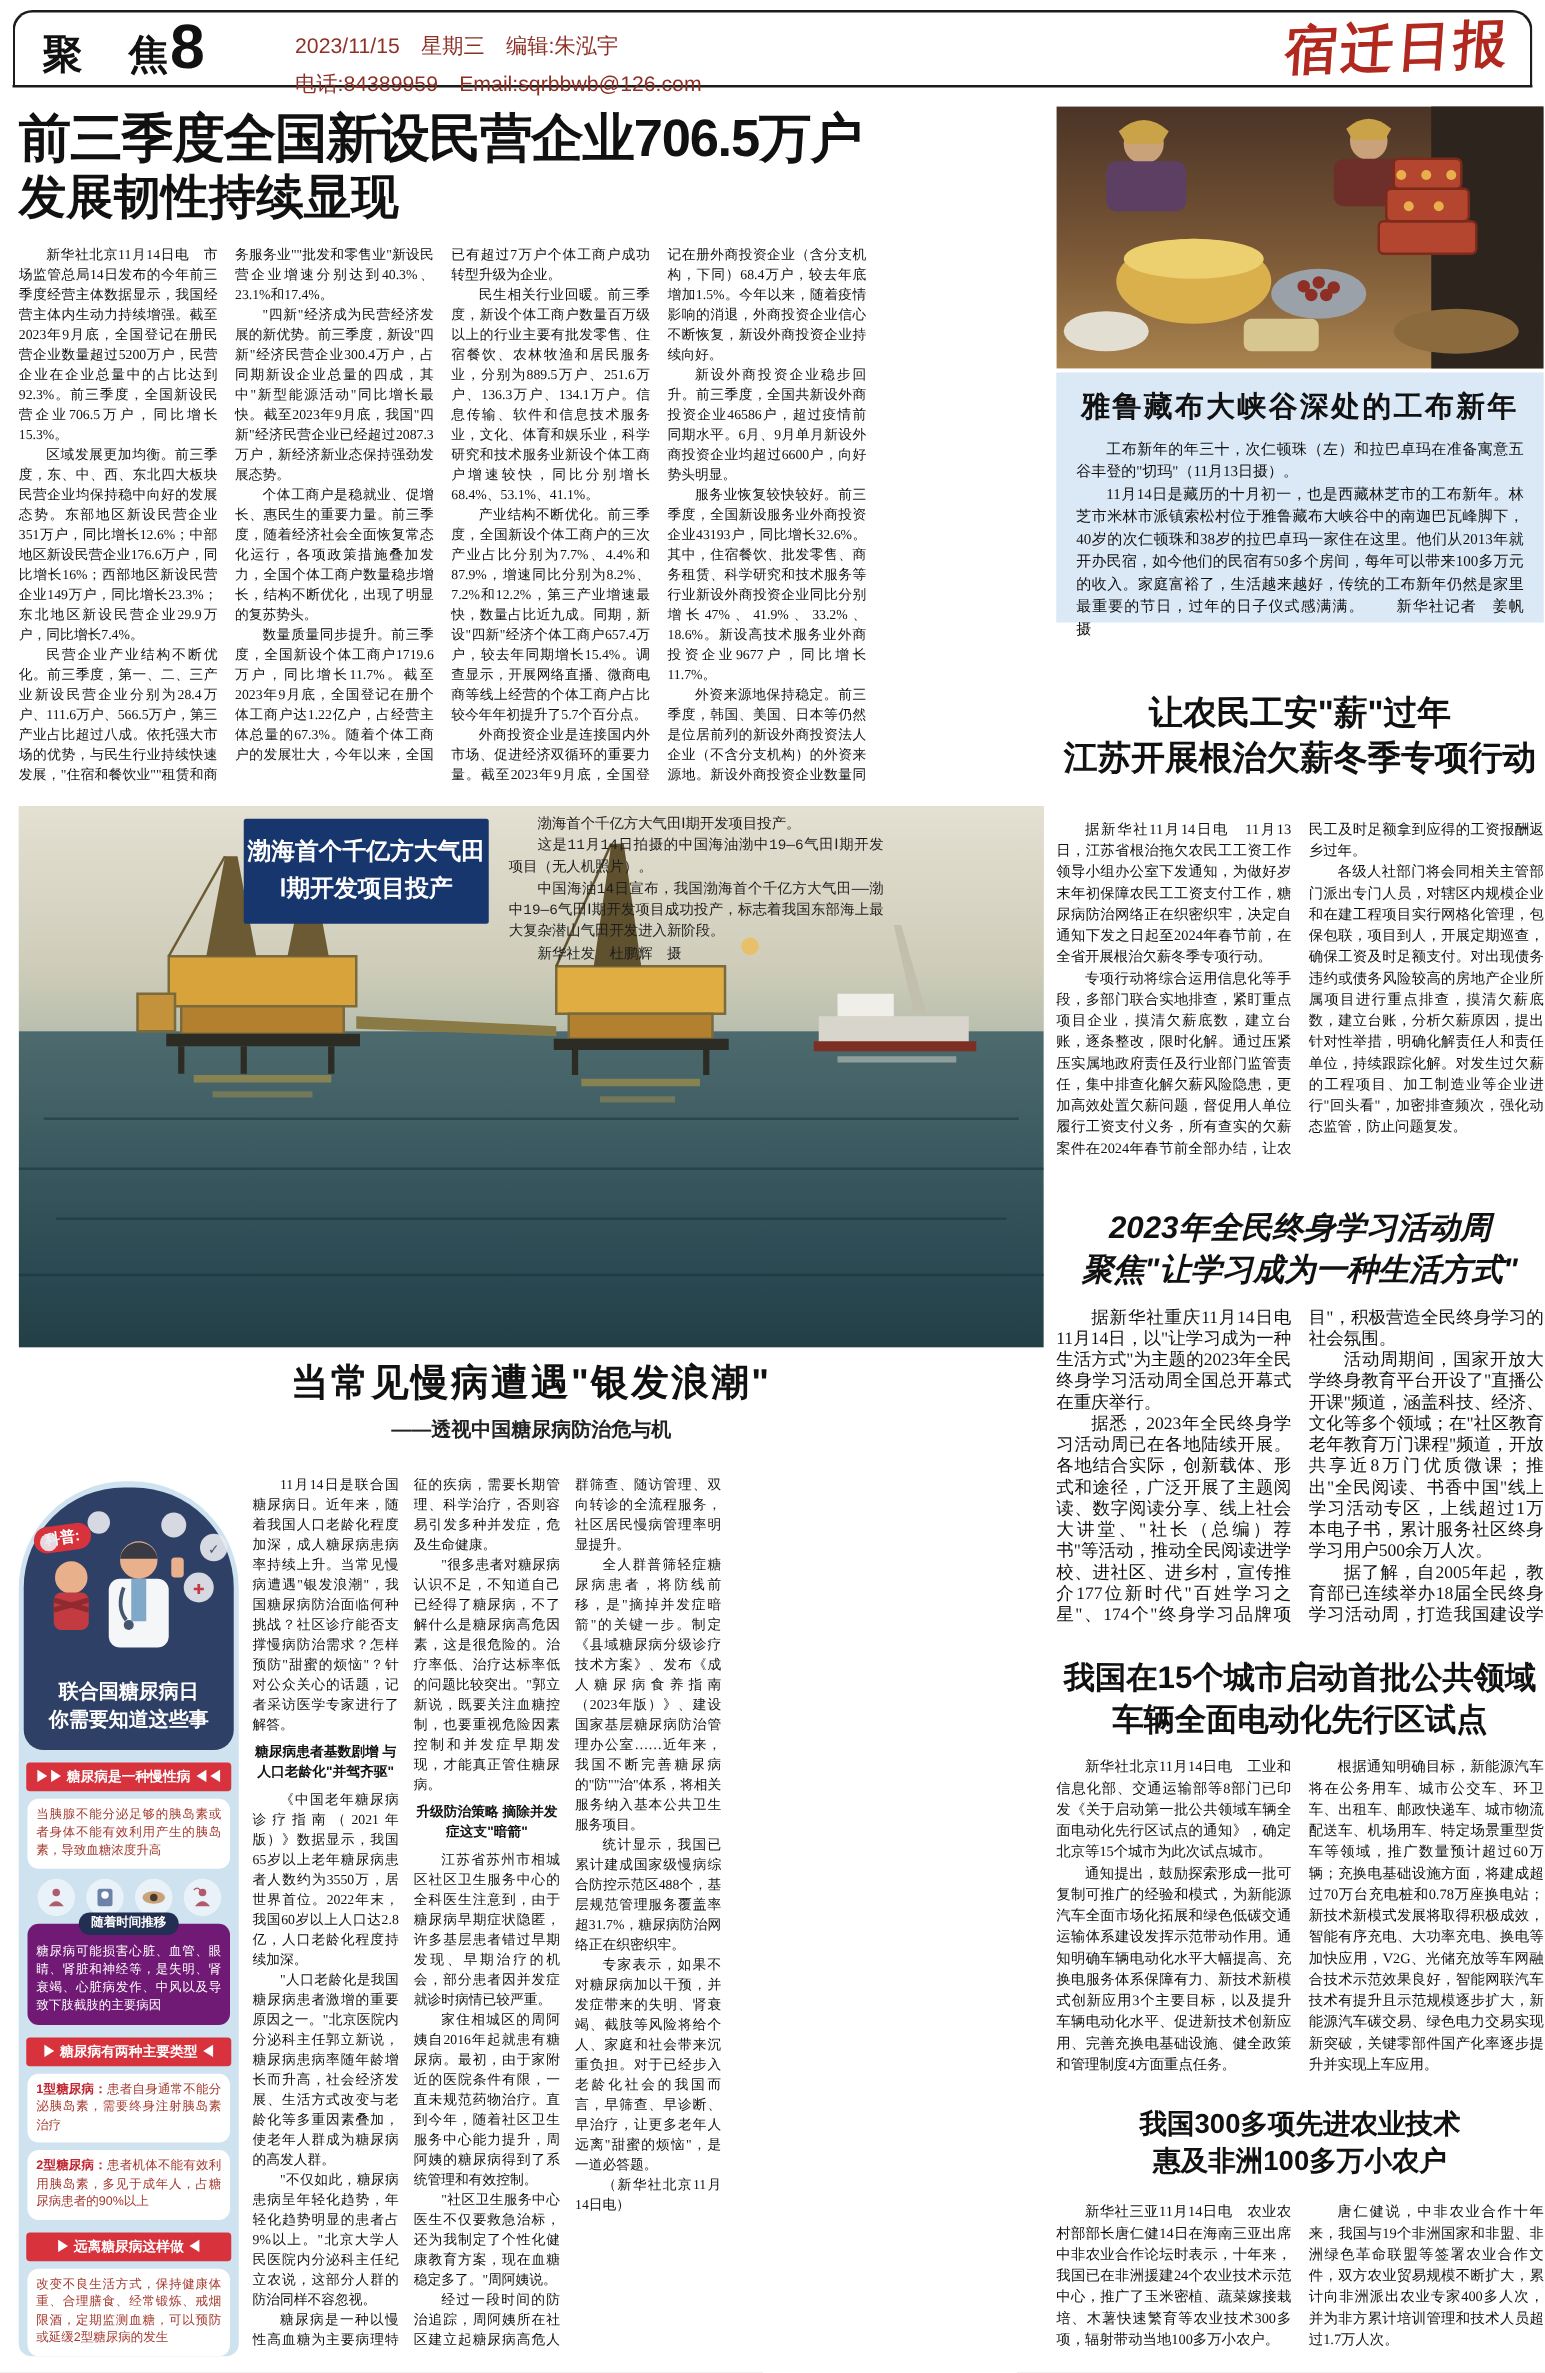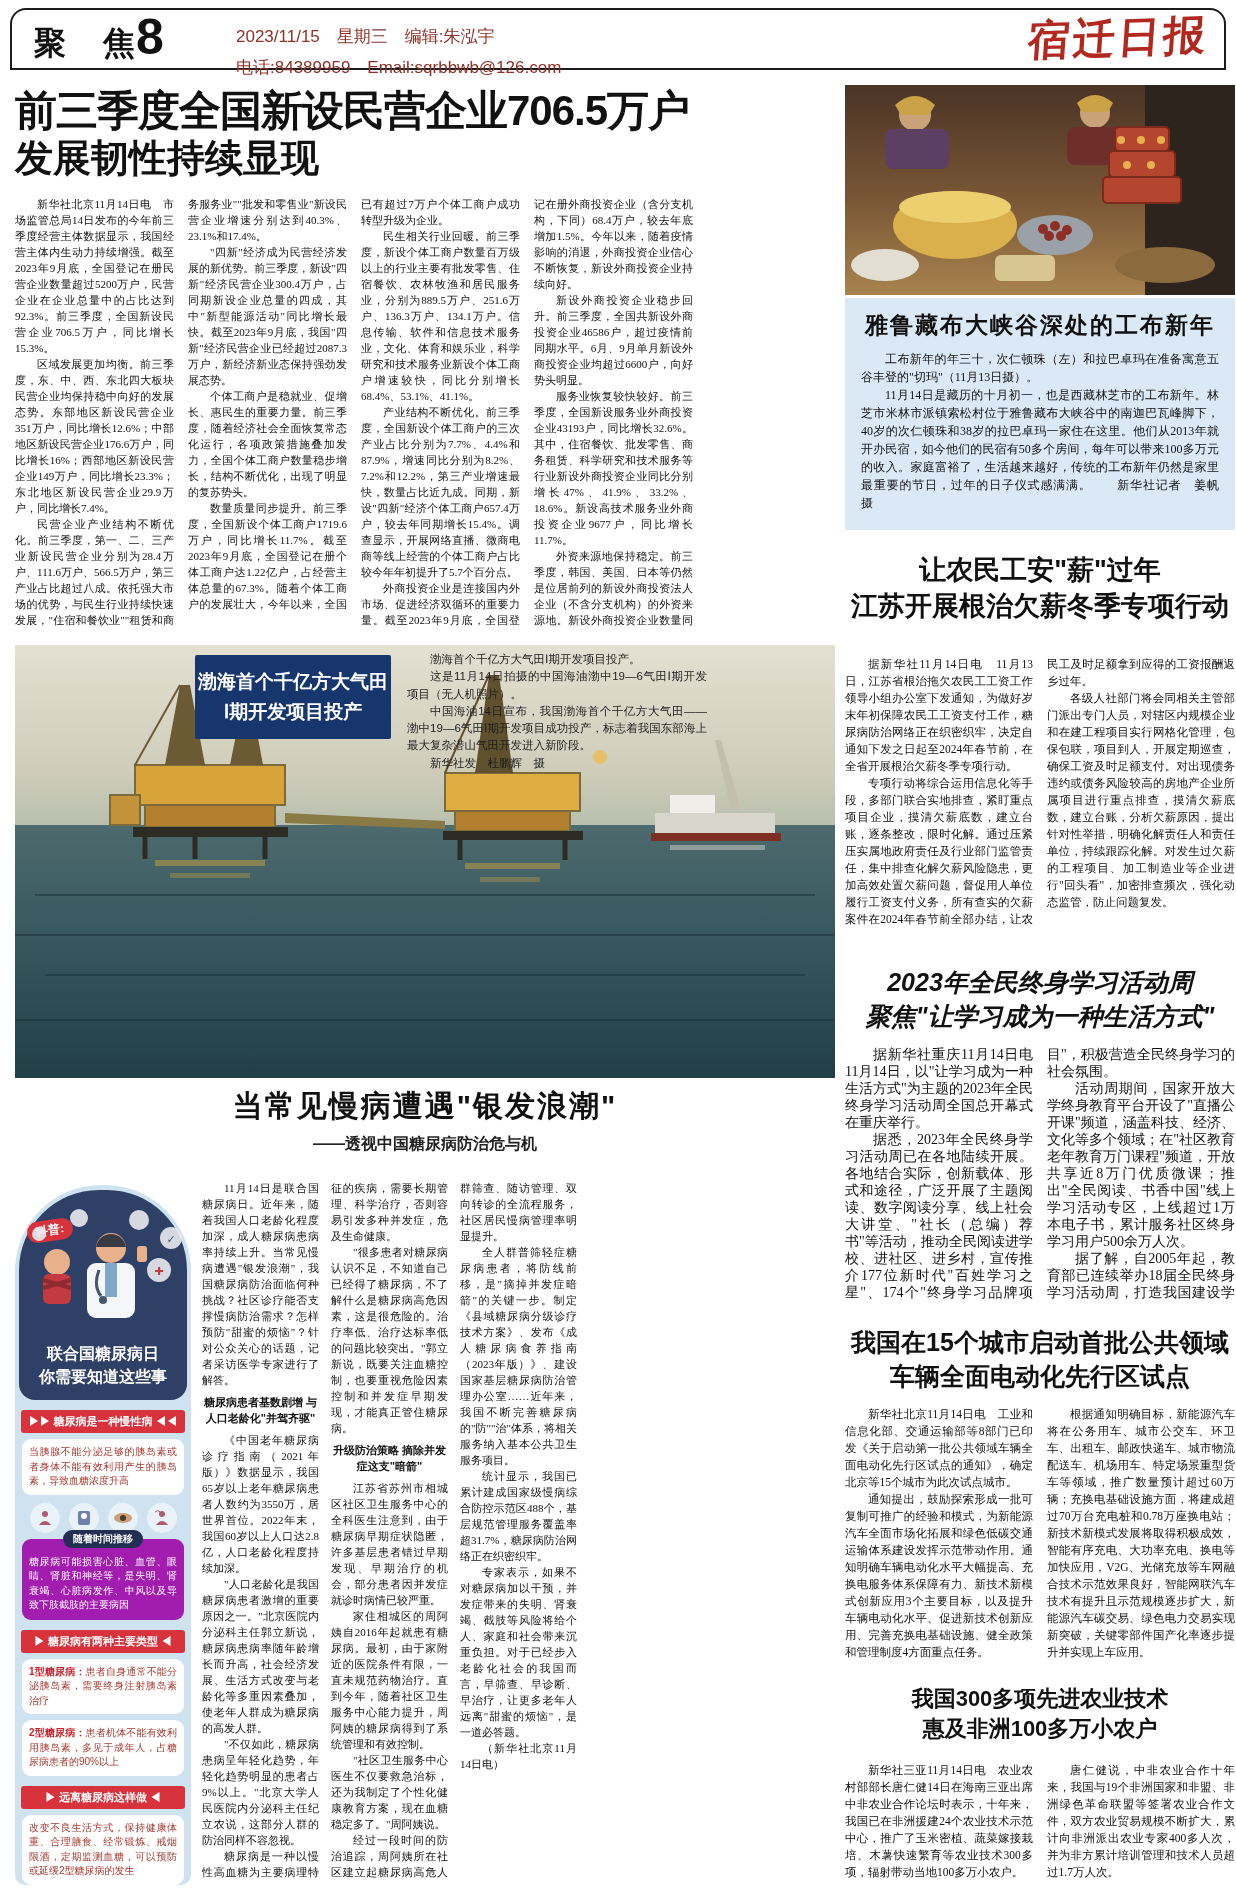--- a/index.html
+++ b/index.html
@@ -25,52 +25,52 @@
   .body-text p{margin:0;text-indent:2em;}
   .body-text p.subhead{text-indent:0;text-align:center;font-weight:bold;margin:6px 0;
                        font-family:"Liberation Sans",sans-serif;}
   #main-article-body{left:15px;top:196px;width:678px;height:440px;column-count:4;column-gap:14px;}
   
   #bohai-block{left:15px;top:645px;width:820px;height:433px;background:#dcd8cb;}
   #bohai-photo{left:0;top:0;width:820px;height:433px;}
   #bohai-title-box{left:180px;top:10px;width:196px;height:84px;background:#17366e;color:#fff;
                    display:flex;flex-direction:column;justify-content:center;text-align:center;
                    font-weight:900;font-size:19px;line-height:1.6;border-radius:2px;}
-  #bohai-caption{left:392px;top:6px;width:300px;font-family:Liberation Sans, sans-serif;font-size:11.5px;
+  #bohai-caption{left:392px;top:6px;width:300px;font-family:Liberation Mono, monospace;font-size:11.5px;
                  line-height:1.5;color:#1d1d1d;text-align:justify;}
   #bohai-caption p{margin:0;text-indent:2em;}
   
   #diabetes-headline{left:15px;top:1086px;width:820px;text-align:center;font-size:30px;font-weight:900;letter-spacing:2px;}
   #diabetes-subtitle{left:15px;top:1134px;width:820px;text-align:center;font-size:16px;font-weight:700;color:#222;}
   #diabetes-body{left:202px;top:1180px;width:633px;height:702px;column-count:5;column-gap:12px;}
   
   #infographic{left:15px;top:1185px;width:176px;height:700px;background:#cfe2ef;
                border-radius:86px 86px 10px 10px;overflow:hidden;font-family:"Liberation Sans",sans-serif;}
   #info-dome{position:relative;margin:5px 4px 0 4px;height:210px;background:#2f4066;
              border-radius:80px 80px 16px 16px;}
   .kepu-pill{position:absolute;top:30px;left:8px;background:#d8323c;color:#fff;font-size:12px;
              font-weight:bold;padding:2px 9px;border-radius:11px;transform:rotate(-8deg);}
   #info-title{position:absolute;left:0;right:0;bottom:12px;text-align:center;color:#fff;
               font-weight:900;font-size:16px;line-height:1.45;}
   .ribbon{margin:10px 6px 0 6px;background:#d8323c;color:#fff;font-size:11px;font-weight:bold;
           text-align:center;padding:4px 0;border-radius:3px;}
   .info-box{margin:6px 7px 0 7px;background:#ffffff;border-radius:9px;padding:6px 7px;
             font-size:10px;line-height:1.45;color:#a5392f;text-align:justify;}
   .info-box b{color:#c0242e;}
-  .navy-box{margin:6px 7px 0 7px;background:#a21caf;border-radius:9px;padding:16px 7px 7px 7px;
+  .navy-box{margin:6px 7px 0 7px;background:#701a75;border-radius:9px;padding:16px 7px 7px 7px;
             font-size:10px;line-height:1.45;color:#fff;position:relative;text-align:justify;}
   .navy-pill{position:absolute;top:-9px;left:50%;transform:translateX(-50%);background:#222f52;
              color:#fff;font-size:10px;font-weight:bold;padding:2px 10px;border-radius:9px;white-space:nowrap;}
   #icon-row{display:flex;justify-content:space-around;margin:8px 10px 0 10px;}
   .info-icon{width:30px;height:30px;border-radius:50%;background:#e9f2f8;display:flex;
              align-items:center;justify-content:center;}
   
   .sb-headline{left:845px;width:390px;text-align:center;font-weight:900;line-height:1.35;}
   #tibet-photo{left:845px;top:85px;width:390px;height:210px;overflow:hidden;}
-  #tibet-box{left:845px;top:298px;width:390px;height:232px;background:#dbe8f6;box-sizing:border-box;
+  #tibet-box{left:845px;top:298px;width:390px;height:200px;background:#dbe8f6;box-sizing:border-box;
              padding:12px 16px 10px 16px;}
   #tibet-title{text-align:center;font-size:23px;font-weight:900;letter-spacing:2px;margin-bottom:9px;}
   #tibet-caption{font-family:"Liberation Serif",serif;font-size:12px;line-height:1.5;text-align:justify;}
   #tibet-caption p{margin:0;text-indent:2em;}
   #wage-headline{top:552px;font-size:27px;}
   #wage-body{left:845px;top:656px;width:390px;height:298px;column-count:2;column-gap:14px;font-size:11.5px;line-height:17px;}
   #learning-headline{top:966px;font-size:25px;font-style:italic;}
   #learning-body{left:845px;top:1046px;width:390px;height:270px;column-count:2;column-gap:14px;font-size:14px;line-height:17px;}
   #ev-headline{top:1326px;font-size:25px;}
   #ev-body{left:845px;top:1406px;width:390px;height:272px;column-count:2;column-gap:14px;font-size:11.5px;line-height:17px;}

